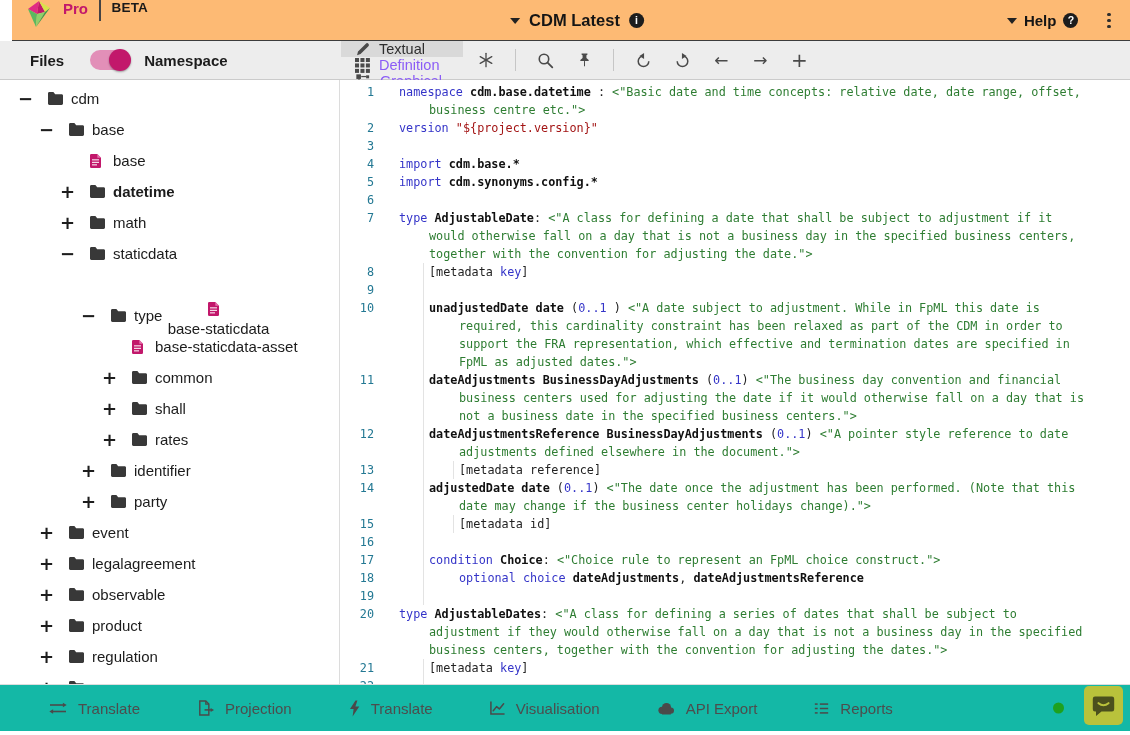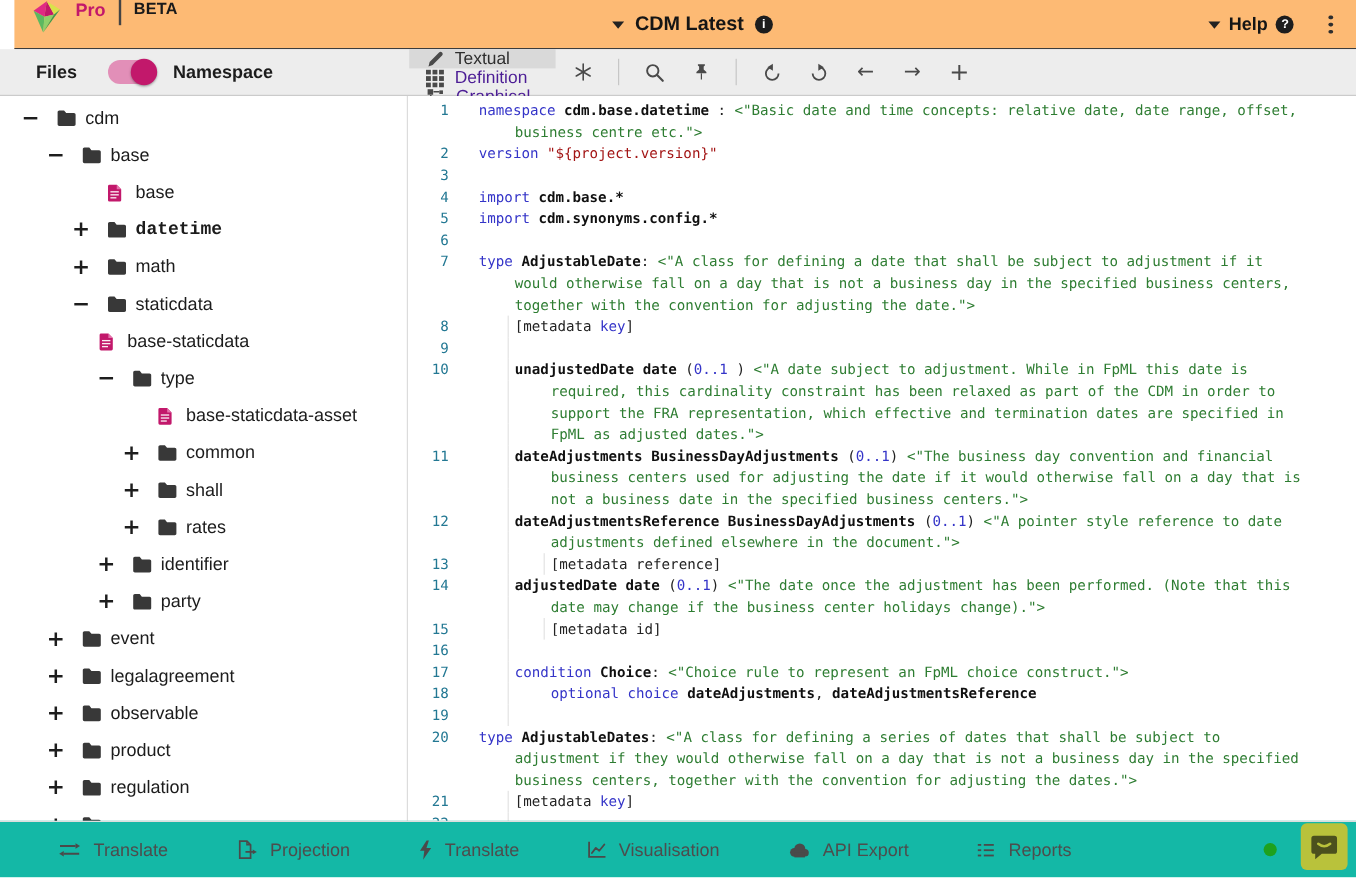--- a/index.html
+++ b/index.html
@@ -28,39 +28,39 @@
   
   .toolbar{position:absolute;left:0;top:41px;width:100%;height:39px;background:#ededed;
            border-bottom:1px solid #cbcbcb;display:flex;align-items:stretch;box-sizing:border-box;}
   .side-head{flex:0 0 341px;display:flex;align-items:center;padding-left:30px;box-sizing:border-box;}
   .side-head .lbl{font-size:15px;font-weight:600;color:#1c1c1c;}
   .switch{width:40px;height:20px;border-radius:10px;background:#e28fb8;position:relative;
           margin:0 14px 0 26px;cursor:pointer;flex:0 0 auto;}
   .switch .knob{position:absolute;right:-1px;top:-1px;width:22px;height:22px;border-radius:50%;
           background:var(--accent);box-shadow:0 1px 2px rgba(0,0,0,.35);}
   .tabs{display:flex;align-items:stretch;flex-direction:column;}
-  .tab{display:flex;align-items:center;padding:0 14px;gap:9px;cursor:pointer;font-size:14.5px;color:#4c1d95;}
+  .tab{display:flex;align-items:center;padding:0 14px;gap:9px;cursor:pointer;font-size:14.5px;color:#8b5cf6;}
   .tab.active{background:#d9d9d9;color:#2e2e2e;}
   .tab svg{flex:0 0 auto;}
   .actions{display:flex;align-items:center;gap:19px;margin-left:13px;}
   .act{display:flex;align-items:center;justify-content:center;width:20px;height:26px;cursor:pointer;
        color:#4a4a4a;font-size:17px;}
   .act.txt{font-family:"DejaVu Sans",sans-serif;}
   .act.big{font-size:20px;}
   .sep{width:1px;height:22px;background:#c6c6c6;}
   
   .main{position:absolute;left:0;top:80px;width:100%;height:608px;display:flex;}
   .sidebar{flex:0 0 340px;border-right:1px solid #dcdcdc;background:#fff;overflow:hidden;
            padding-top:3px;box-sizing:border-box;}
   .trow{height:31px;display:flex;align-items:center;cursor:pointer;}
   .texp{width:29px;font-size:18px;font-weight:700;color:#1d1d1d;flex:0 0 29px;line-height:1;
         font-family:"DejaVu Sans",sans-serif;}
   .ticon{width:22px;flex:0 0 22px;display:flex;align-items:center;}
   .tlabel{font-size:15px;color:#1c1c1c;margin-left:2px;white-space:nowrap;}
-  .tlabel.bold{font-weight:700;font-family:Liberation Mono, monospace;}
+  .tlabel.bold{font-weight:700;}
   
   .editor{flex:1 1 auto;background:#fff;overflow:hidden;padding-top:3px;
           font-family:"DejaVu Sans Mono","Liberation Mono",monospace;font-size:11.8px;}
   .crow{height:18px;display:flex;align-items:center;white-space:pre;cursor:text;}
   .ln{flex:0 0 34px;text-align:right;color:var(--ln);font-size:11.8px;}
   .ct{margin-left:25px;position:relative;height:18px;line-height:18px;}
   .guide{position:absolute;top:0;bottom:0;width:1px;background:#e3e3e3;}
   .k{color:var(--kw);} .n{color:var(--kw);}
   .t{color:#101010;font-weight:bold;} .p{color:#222;}
   .d{color:var(--doc);} .s{color:var(--str);}
@@ -285,21 +285,21 @@
         </div>
         <div class="trow" style="padding-left: 60px;">
           <span class="texp">−</span>
           <span class="ticon">
             <svg width="17" height="15" viewBox="0 0 17 15">
               <path d="M1 2.4 C1 1.6 1.6 1 2.4 1 h4 l1.8 2.2 h6.4 c.8 0 1.4 .6 1.4 1.4 v8 c0 .8-.6 1.4-1.4 1.4 H2.4 C1.6 14 1 13.4 1 12.6 Z" fill="#383838"></path>
             </svg>
           </span>
           <span class="tlabel">staticdata</span>
         </div>
-        <div class="trow" style="padding-left: 53px;">
+        <div class="trow" style="padding-left: 96px; flex-direction: column;">
           <span class="texp"></span>
           <span class="ticon">
             <svg width="13" height="16" viewBox="0 0 13 16">
               <path d="M1 2.2 A1.2 1.2 0 0 1 2.2 1 h6.1 L12 4.7 V13.8 a1.2 1.2 0 0 1 -1.2 1.2 H2.2 A1.2 1.2 0 0 1 1 13.8 Z" fill="#c2186b"></path>
               <path d="M8.3 1 L12 4.7 H8.3 Z" fill="#e672ab"></path>
               <g fill="#fff" opacity=".92">
                 <rect x="3" y="6.3" width="7" height="1.1"></rect>
                 <rect x="3" y="8.8" width="7" height="1.1"></rect>
                 <rect x="3" y="11.3" width="5" height="1.1"></rect>
               </g>

